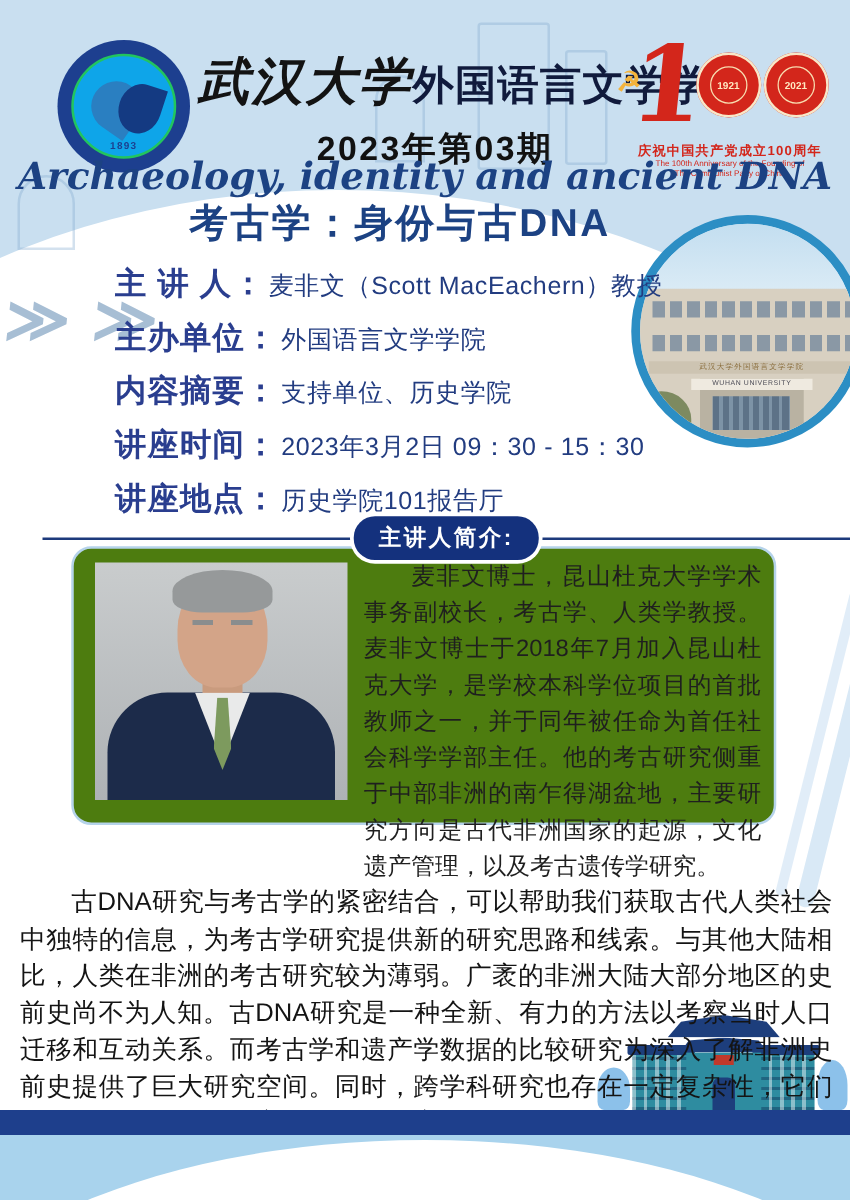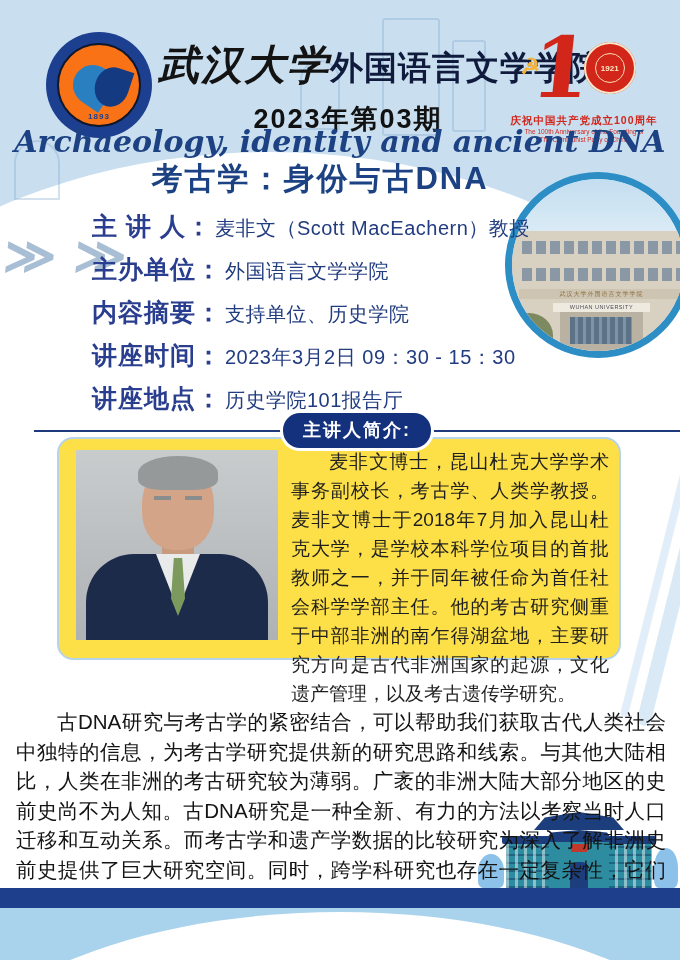--- a/index.html
+++ b/index.html
@@ -17,21 +17,21 @@
   .sk1{ left:382px; top:18px; width:58px; height:118px;}
   .sk2{ left:300px; top:60px; width:40px; height:70px; border-radius:20px 20px 0 0;}
   .sk3{ left:452px; top:40px; width:34px; height:92px;}
   .sk4{ left:14px; top:140px; width:46px; height:60px; border-radius:23px 23px 0 0;}
   .swoosh{ position:absolute; background:#d9e9f6; z-index:0; border-radius:8px;}
   .sw1{ right:-6px; top:430px; width:14px; height:300px; transform:rotate(14deg);}
   .sw2{ right:22px; top:470px; width:8px; height:250px; transform:rotate(14deg); opacity:.8;}
   
   .logo{ position:absolute; left:46px; top:32px; width:106px; height:106px; border-radius:50%;
     background:#1d3f8f; z-index:2; display:flex; align-items:center; justify-content:center;}
-  .logo-inner{ width:84px; height:84px; border-radius:50%; background:#f97316; border:2px solid #0f172a;
+  .logo-inner{ width:84px; height:84px; border-radius:50%; background:#0ea5e9; border:2px solid #22c55e;
     position:relative; display:flex; align-items:center; justify-content:center; overflow:hidden;}
   .swirl-a{ position:absolute; width:40px; height:40px; left:14px; top:20px; background:#2a7fc1;
     border-radius:50% 50% 0 50%; transform:rotate(35deg);}
   .swirl-b{ position:absolute; width:34px; height:40px; left:36px; top:22px; background:#143a82;
     border-radius:50% 0 50% 50%; transform:rotate(18deg);}
   .logo-year{ position:absolute; bottom:4px; left:0; right:0; text-align:center; font-size:8px;
     color:#1d3f8f; font-weight:bold; letter-spacing:1px;}
   .header-text{ position:absolute; left:158px; top:38px; width:380px; z-index:2; text-align:center;}
   .title-line{ white-space:nowrap; text-align:left;}
   .uni{ font-family:"DejaVu Serif", serif; font-style:italic; font-weight:bold; font-size:41px;
@@ -79,21 +79,21 @@
   .info-list{ position:absolute; left:92px; top:210px; z-index:2; display:flex; flex-direction:column; gap:10px;}
   .info-row{ display:flex; align-items:baseline; white-space:nowrap;}
   .info-label{ font-size:25px; font-weight:900; color:#2a3e8f; letter-spacing:1px;}
   .info-sep{ font-size:25px; font-weight:900; color:#2a3e8f; margin-right:4px;}
   .info-value{ font-size:20px; font-weight:normal; color:#223c80; letter-spacing:.5px;}
   
   .divider-line{ position:absolute; left:34px; top:430px; width:646px; height:2px; background:#1d3a7c; z-index:2;}
   .badge{ position:absolute; left:283px; top:413px; z-index:3; background:#14317d; color:#ffffff;
     font-size:18px; font-weight:bold; padding:5px 20px 6px; border-radius:17px; letter-spacing:2px;
     box-shadow:0 0 0 3px #ffffff;}
-  .bio-card{ position:absolute; left:57px; top:437px; width:564px; height:223px; background:#fde047;
+  .bio-card{ position:absolute; left:57px; top:437px; width:564px; height:223px; background:#4d7c0f;
     border:2px solid #b5d3ea; border-radius:16px; z-index:2;}
   .portrait{ position:absolute; left:17px; top:11px; width:202px; height:190px; overflow:hidden;
     background:linear-gradient(#c9cccd,#aeb2b5);}
   .p-suit{ position:absolute; left:10px; bottom:-6px; width:182px; height:92px; background:#1c2b4a;
     border-radius:48px 48px 0 0;}
   .p-neck{ position:absolute; left:86px; top:86px; width:32px; height:24px; background:#c99b7e;}
   .p-shirt{ position:absolute; left:80px; top:104px; width:44px; height:56px; background:#e9eaea;
     clip-path:polygon(0 0,100% 0,50% 100%);}
   .p-tie{ position:absolute; left:95px; top:108px; width:14px; height:58px; background:#7d9a5e;
     clip-path:polygon(20% 0,80% 0,100% 70%,50% 100%,0 70%);}
@@ -163,20 +163,23 @@
     </div>
     <div class="issue">2023年第03期</div>
   </div>
 
   <div class="anniv">
     <div class="num-row">
       <span class="digit-one">1<span class="hs-icon">☭</span></span>
       <span class="zero">
         <span class="zero-inner">1921</span>
       </span>
+      <span class="zero">
+        <span class="zero-inner">2021</span>
+      </span>
     </div>
     <div class="cap-cn">庆祝中国共产党成立100周年</div>
     <div class="cap-en">The 100th Anniversary of the Founding of</div>
     <div class="cap-en">The Communist Party of China</div>
   </div>
 
   <div class="chevrons">≫ ≫</div>
 
   <div class="title-en">Archaeology, identity and ancient DNA</div>
   <div class="title-cn">考古学：身份与古DNA</div>

